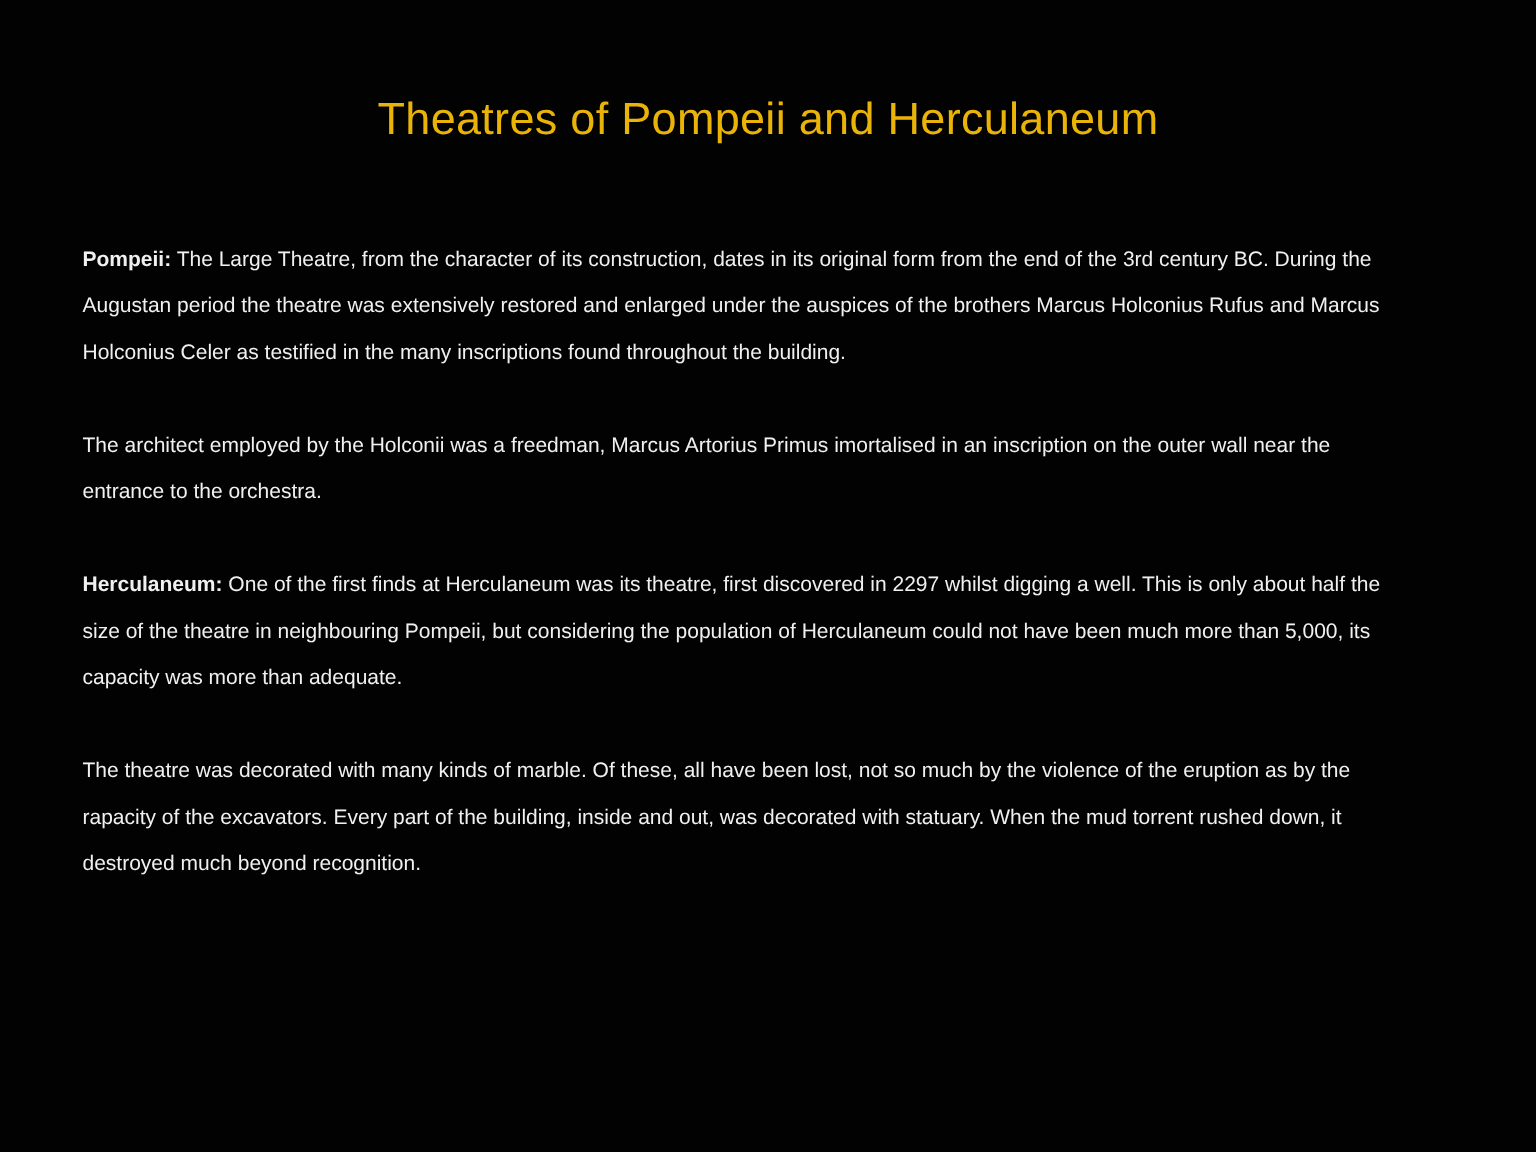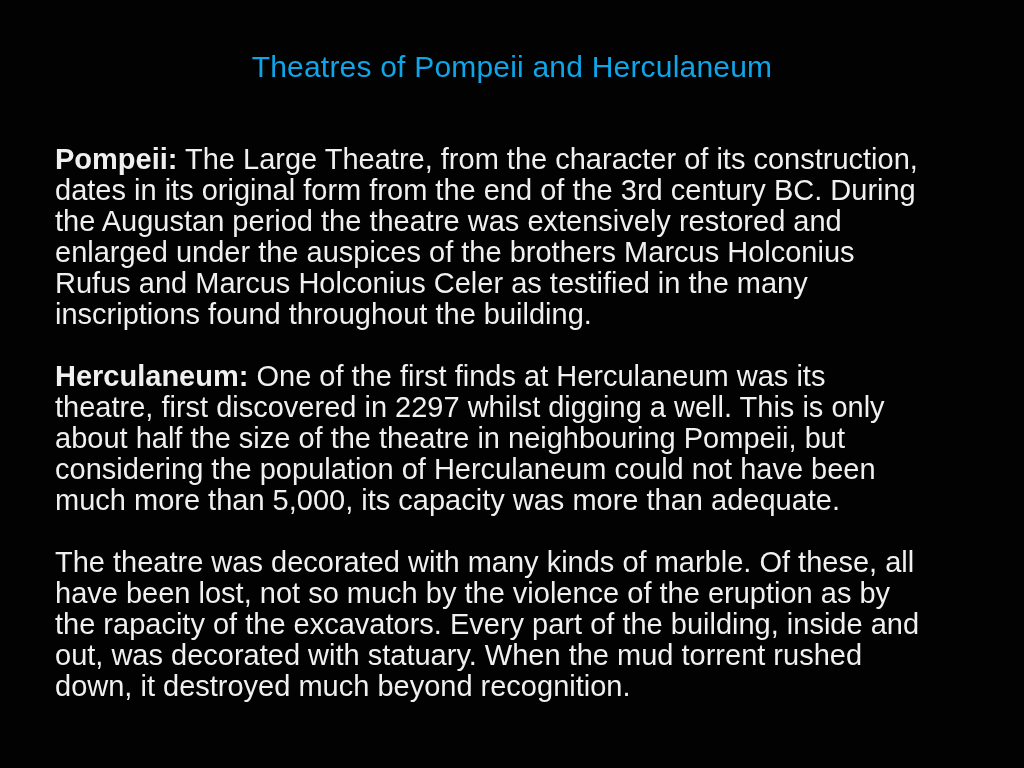--- a/index.html
+++ b/index.html
@@ -11,49 +11,50 @@
     overflow: hidden;
   }
   .slide {
     position: relative;
     width: 1024px;
     height: 768px;
     background: #020202;
     color: #f2f2f2;
   }
   .slide-title {
-    padding-top: 50px;
+    padding-top: 63px;
     text-align: center;
     font-size: 30px;
     font-weight: 400;
     letter-spacing: 0.2px;
-    color: #0ea5e9;
+    color: #eab308;
   }
   .slide-body {
     margin-top: 60px;
     padding-left: 55px;
     padding-right: 95px;
-    font-size: 29px;
+    font-size: 14px;
     line-height: 31px;
     color: #f0f0f0;
   }
   .slide-body p {
     margin-bottom: 31px;
   }
   .para-lead {
     font-weight: 700;
   }
 </style>
 </head>
 <body>
 
 <div class="slide">
   <h1 class="slide-title">Theatres of Pompeii and Herculaneum</h1>
 
   <div class="slide-body">
     <p><span class="para-lead">Pompeii:</span><span> The Large Theatre, from the character of its construction, dates in its original form from the end of the 3rd century BC. During the Augustan period the theatre was extensively restored and enlarged under the auspices of the brothers Marcus Holconius Rufus and Marcus Holconius Celer as testified in the many inscriptions found throughout the building.</span></p>
 
+    <p><span class="para-lead"></span><span>The architect employed by the Holconii was a freedman, Marcus Artorius Primus imortalised in an inscription on the outer wall near the entrance to the orchestra.</span></p>
 
     <p><span class="para-lead">Herculaneum:</span><span> One of the first finds at Herculaneum was its theatre, first discovered in 2297 whilst digging a well. This is only about half the size of the theatre in neighbouring Pompeii, but considering the population of Herculaneum could not have been much more than 5,000, its capacity was more than adequate.</span></p>
 
     <p><span class="para-lead"></span><span>The theatre was decorated with many kinds of marble. Of these, all have been lost, not so much by the violence of the eruption as by the rapacity of the excavators. Every part of the building, inside and out, was decorated with statuary. When the mud torrent rushed down, it destroyed much beyond recognition.</span></p>
   </div>
 </div>
 
 </body></html>

